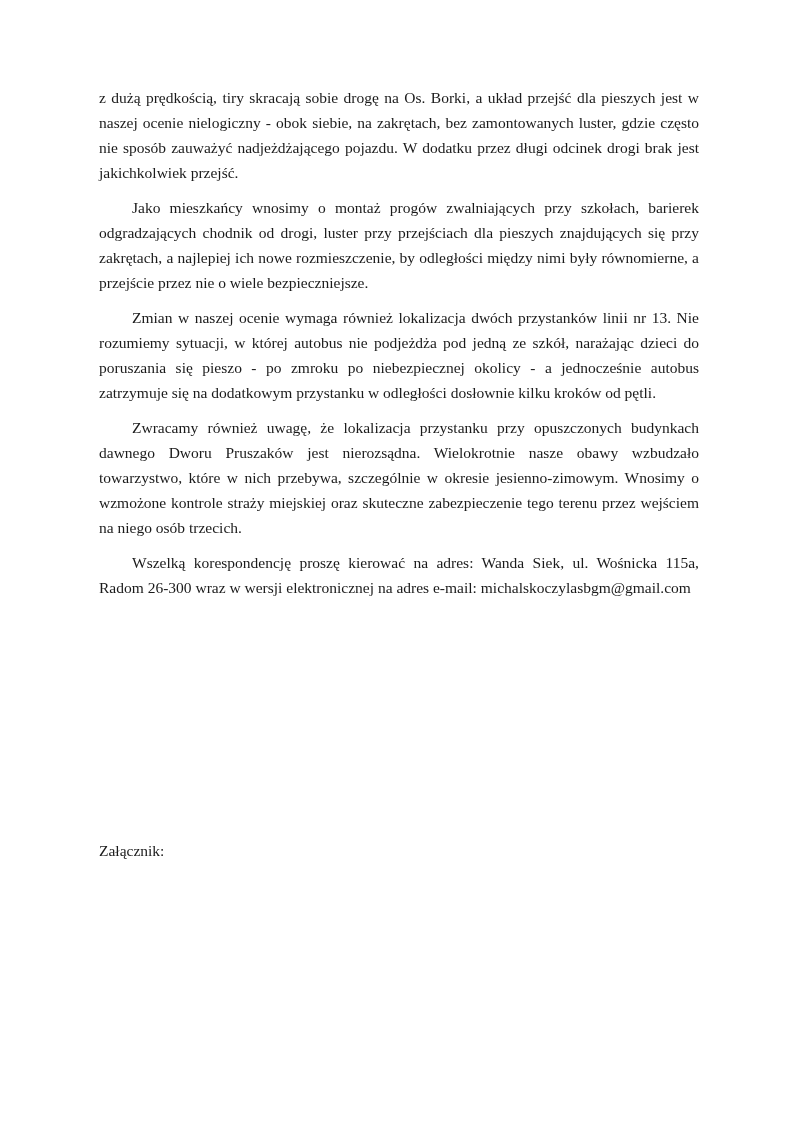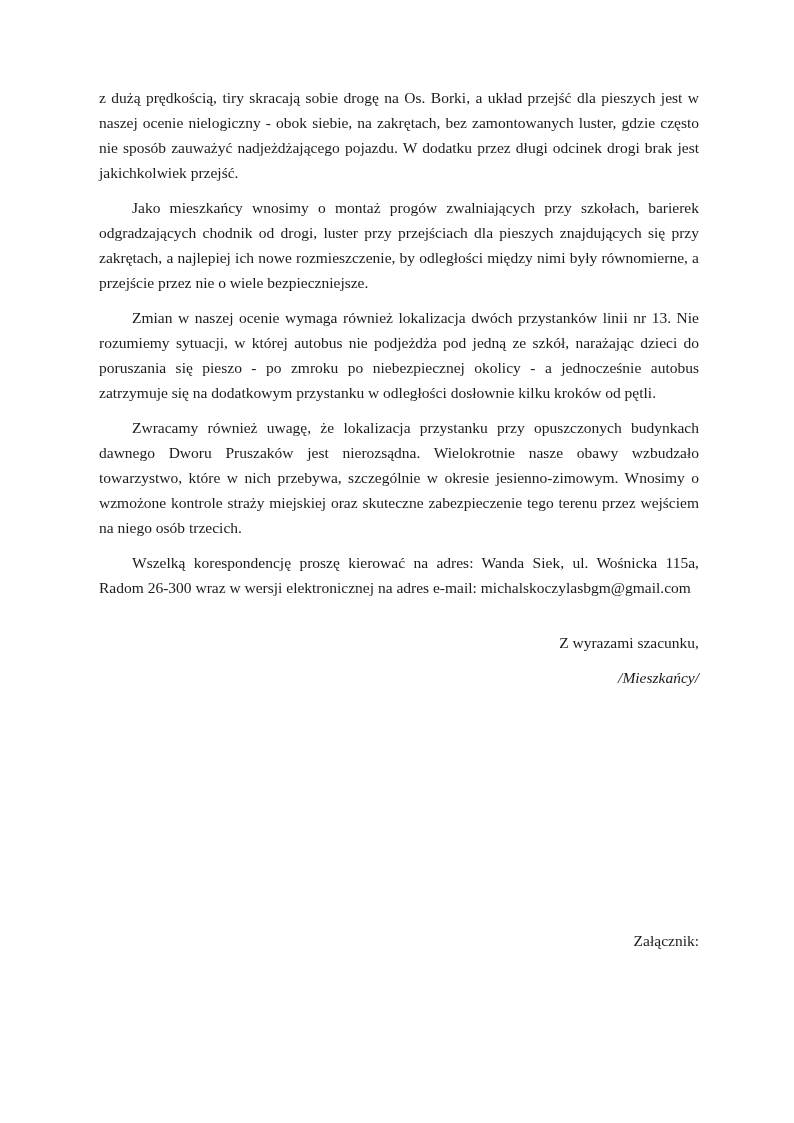--- a/index.html
+++ b/index.html
@@ -35,21 +35,20 @@
   }
   .closing-salutation {
     margin: 0;
   }
   .closing-signature {
     margin: 10px 0 0 0;
     font-style: italic;
   }
   .attachment {
     margin-top: 238px;
-    text-align: right;
   }
   .attachment-label {
     margin: 0;
   }
   .attachment-line {
     margin: 12px 0 0 0;
   }
   .blank-gap {
     display: inline-block;
     width: 36px;
@@ -63,22 +62,18 @@
   <p class="body-par">z dużą prędkością, tiry skracają sobie drogę na Os. Borki, a układ przejść dla pieszych jest w naszej ocenie nielogiczny - obok siebie, na zakrętach, bez zamontowanych luster, gdzie często nie sposób zauważyć nadjeżdżającego pojazdu. W dodatku przez długi odcinek drogi brak jest jakichkolwiek przejść.</p>
 
   <p class="body-par indent">Jako mieszkańcy wnosimy o montaż progów zwalniających przy szkołach, barierek odgradzających chodnik od drogi, luster przy przejściach dla pieszych znajdujących się przy zakrętach, a najlepiej ich nowe rozmieszczenie, by odległości między nimi były równomierne, a przejście przez nie o wiele bezpieczniejsze.</p>
 
   <p class="body-par indent">Zmian w naszej ocenie wymaga również lokalizacja dwóch przystanków linii nr 13. Nie rozumiemy sytuacji, w której autobus nie podjeżdża pod jedną ze szkół, narażając dzieci do poruszania się pieszo - po zmroku po niebezpiecznej okolicy - a jednocześnie autobus zatrzymuje się na dodatkowym przystanku w odległości dosłownie kilku kroków od pętli.</p>
 
   <p class="body-par indent">Zwracamy również uwagę, że lokalizacja przystanku przy opuszczonych budynkach dawnego Dworu Pruszaków jest nierozsądna. Wielokrotnie nasze obawy wzbudzało towarzystwo, które w nich przebywa, szczególnie w okresie jesienno-zimowym. Wnosimy o wzmożone kontrole straży miejskiej oraz skuteczne zabezpieczenie tego terenu przez wejściem na niego osób trzecich.</p>
 
   <p class="body-par indent">Wszelką korespondencję proszę kierować na adres: Wanda Siek, ul. Wośnicka 115a, Radom 26-300 wraz w wersji elektronicznej na adres e-mail: michalskoczylasbgm@gmail.com</p>
 
-  <div class="closing">
-    <p class="closing-salutation">Z wyrazami szacunku,</p>
-    <p class="closing-signature">/Mieszkańcy/</p>
-  </div>
 
   <div class="attachment">
     <p class="attachment-label">Załącznik:</p>
   </div>
 
 </div>
 
 </body></html>

